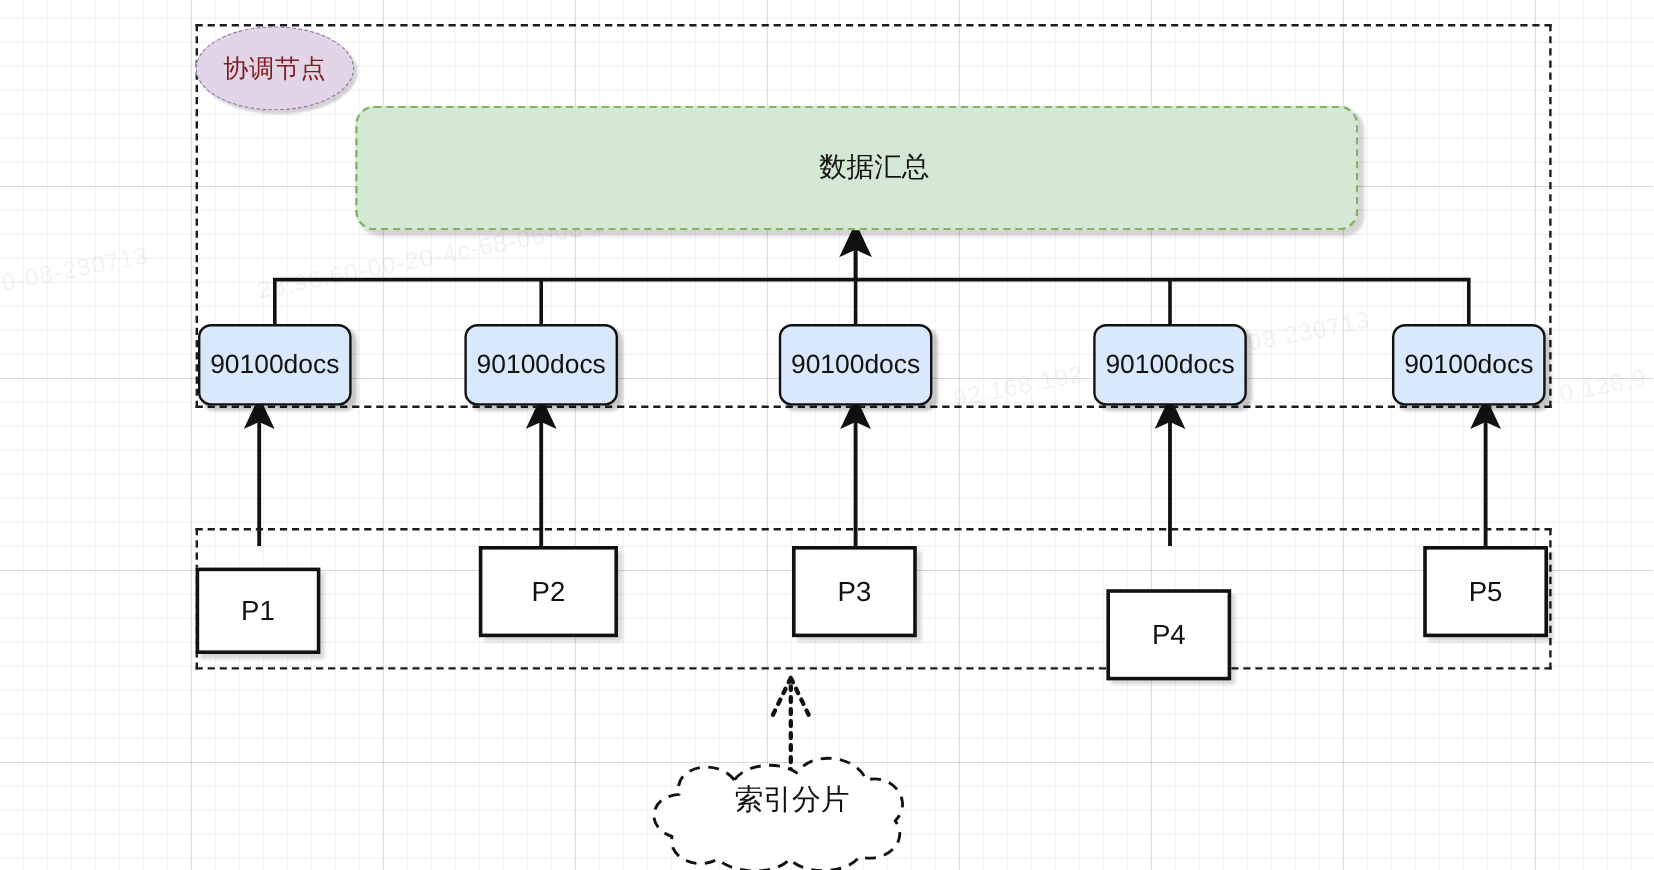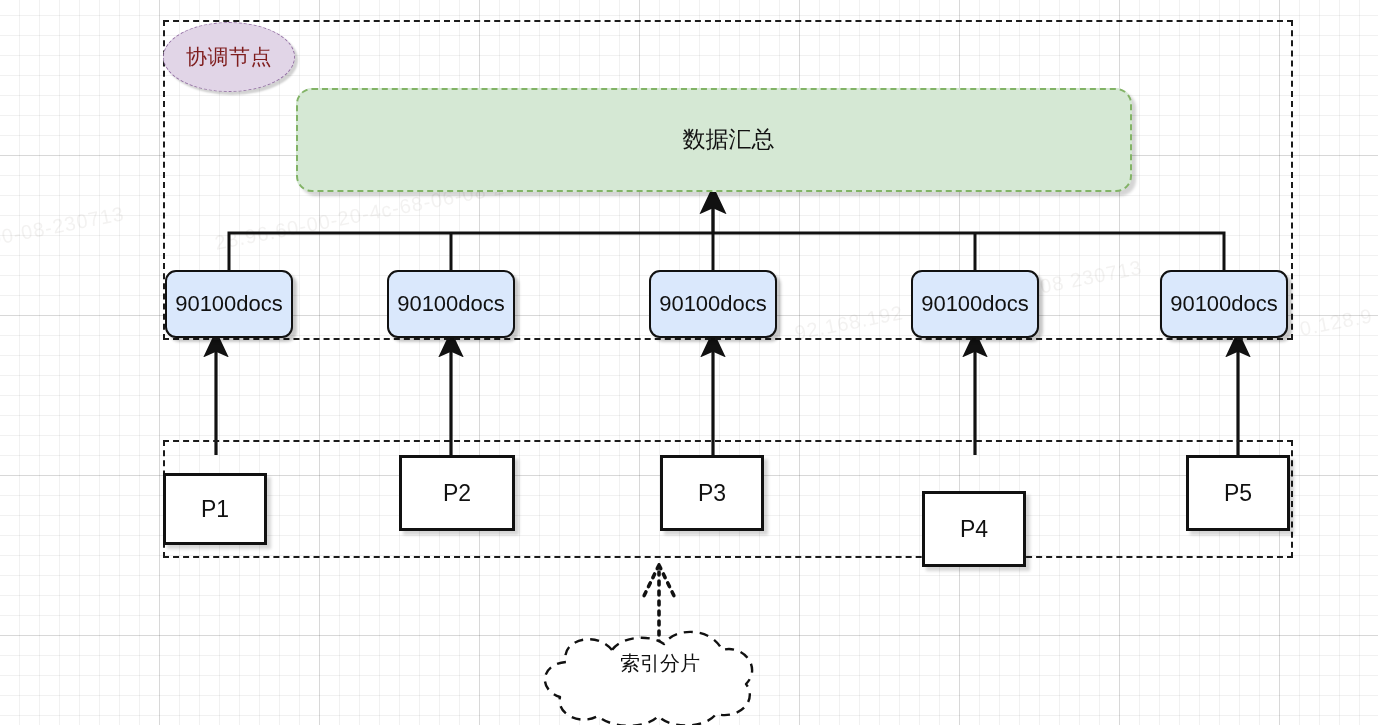--- a/index.html
+++ b/index.html
@@ -81,21 +81,21 @@
     color: #111;
     font-size: 23px;
   }
 
   
   .cloud-label {
     position: absolute;
     left: 565px; top: 650px;
     width: 190px;
     text-align: center;
-    font-size: 20px;
+    font-size: 24px;
     color: #111;
   }
 
   
   .watermark {
     position: absolute;
     color: rgba(120,105,95,0.085);
     font-size: 20px;
     font-family: "Liberation Sans", sans-serif;
     white-space: nowrap;

